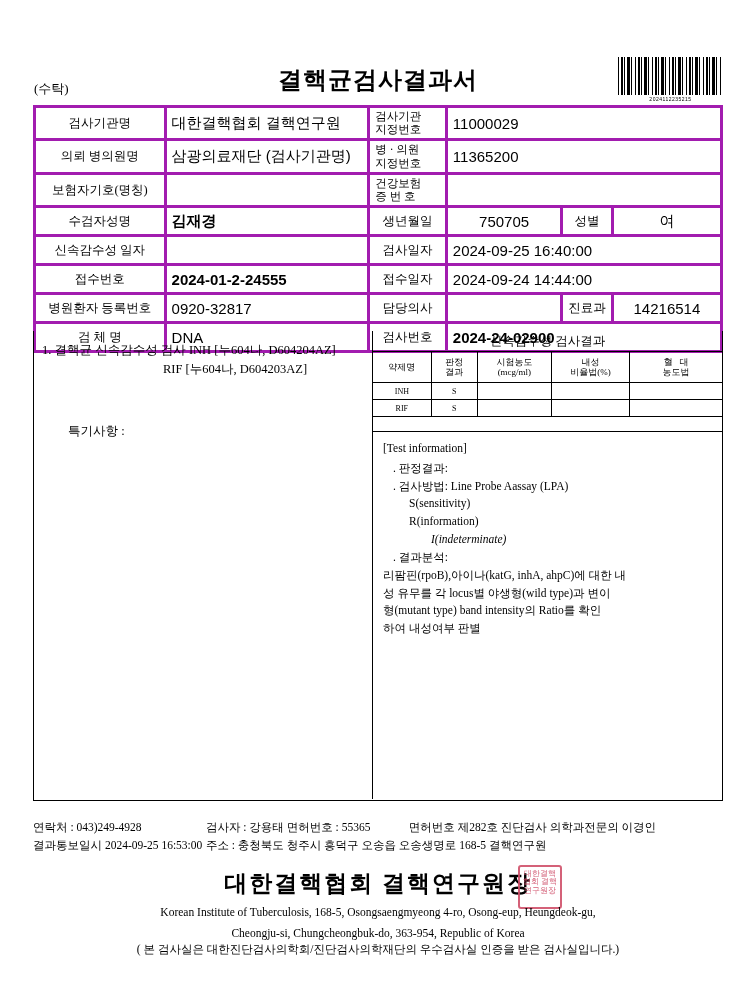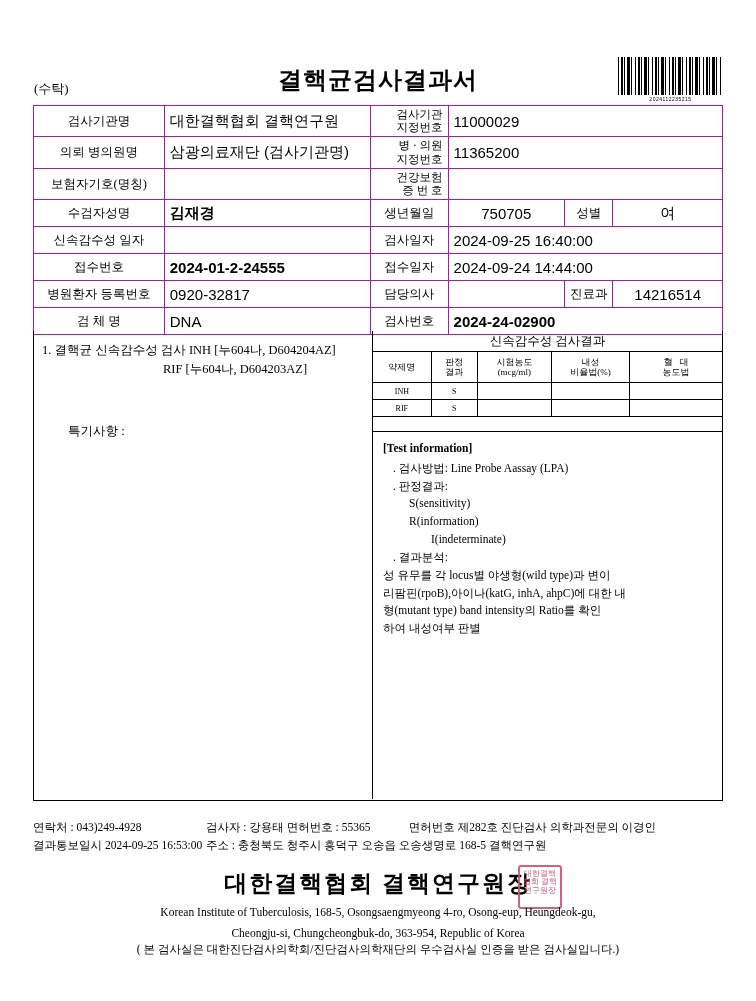--- a/index.html
+++ b/index.html
@@ -66,31 +66,31 @@
   
   table.main {
     position: absolute;
     left: 33px;
     top: 105px;
     width: 690px;
     border-collapse: collapse;
     font-size: 12.5px;
   }
   table.main td {
-    border: 1px solid #a21caf;
+    border: 3px solid #a21caf;
     padding: 2px 5px;
     vertical-align: middle;
     height: 22px;
   }
   .lbl {
     text-align: center;
     white-space: nowrap;
   }
   .lbl-sm {
-    text-align: right;
+    text-align: left;
     font-size: 11.5px;
     line-height: 1.15;
   }
   .val {
     font-family: Liberation Sans, sans-serif;
     font-size: 15px;
   }
   .val-b {
     font-weight: bold;
   }
@@ -165,22 +165,22 @@
     border-top: none;
   }
   .testinfo {
     padding: 8px 10px 0 10px;
     font-size: 11.5px;
     line-height: 1.55;
     font-family: "Liberation Serif", serif;
   }
   .testinfo .ind1 { padding-left: 10px; }
   .testinfo .ind2 { padding-left: 26px; }
-  .testinfo .ind3 { padding-left: 48px; }
-  .ti-title { margin-bottom: 2px; font-weight: bold; }
+  .testinfo .ind3 { padding-left: 48px; font-style: italic; }
+  .ti-title { margin-bottom: 2px; }
 
   .left-item {
     position: absolute;
     left: 8px;
     top: 10px;
     font-size: 12.5px;
     line-height: 1.5;
   }
   .left-item .l2 { padding-left: 121px; }
   .special {
@@ -379,31 +379,31 @@
             <td></td>
           </tr>
         </tbody>
       </table>
 
       <div style="height:14px"></div>
       <div style="border-top:1px solid #000;"></div>
 
       <div class="testinfo">
         <div class="ti-title">[Test information]</div>
+        <div class="ind1">. 판정결과:</div>
         <div class="ind1">
           <span>. 검사방법:</span>
           <span>Line Probe Aassay (LPA)</span>
         </div>
-        <div class="ind1">. 판정결과:</div>
         <div class="ind2">S(sensitivity)</div>
         <div class="ind2">R(information)</div>
         <div class="ind3">I(indeterminate)</div>
         <div class="ind1">. 결과분석:</div>
+        <div>리팜핀(rpoB),아이나(katG, inhA, ahpC)에 대한 내</div>
         <div>성 유무를 각 locus별 야생형(wild type)과 변이</div>
-        <div>리팜핀(rpoB),아이나(katG, inhA, ahpC)에 대한 내</div>
         <div>형(mutant type) band intensity의 Ratio를 확인</div>
         <div>하여 내성여부 판별</div>
       </div>
     </div>
   </div>
 
   <div class="footer">
     <div class="f-row">
       <span class="f-contact">
         <span>연락처 :</span>

